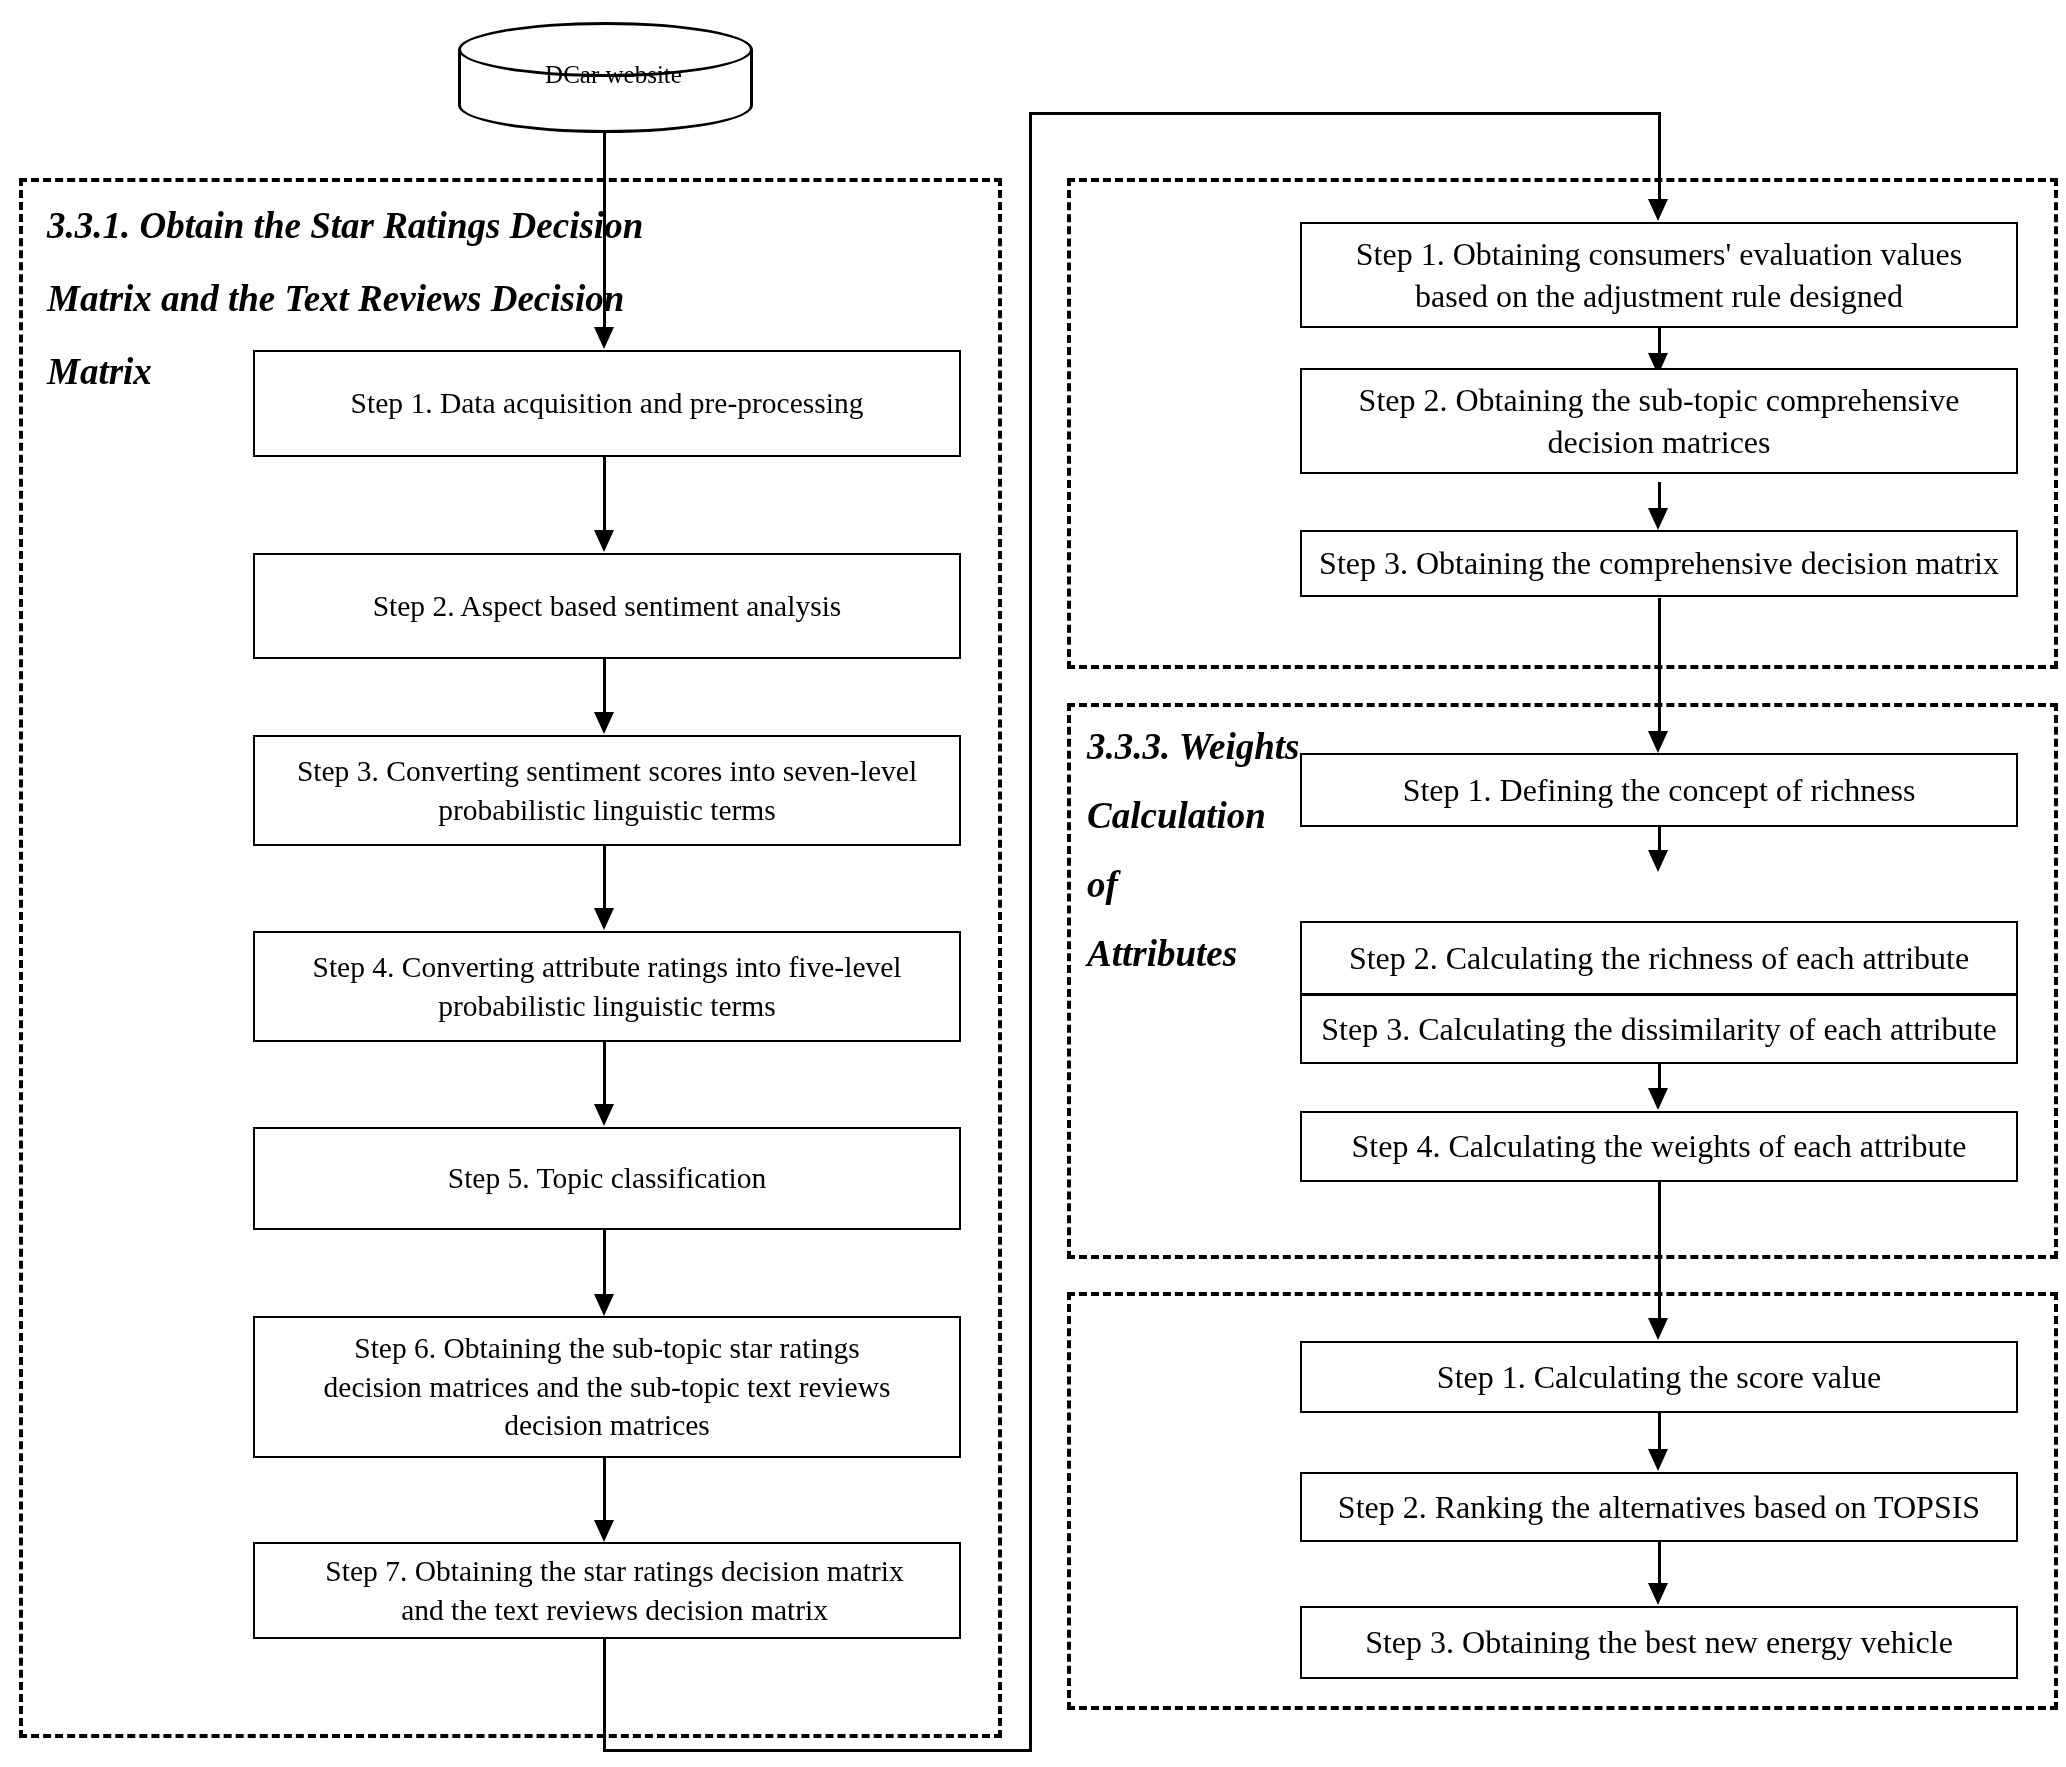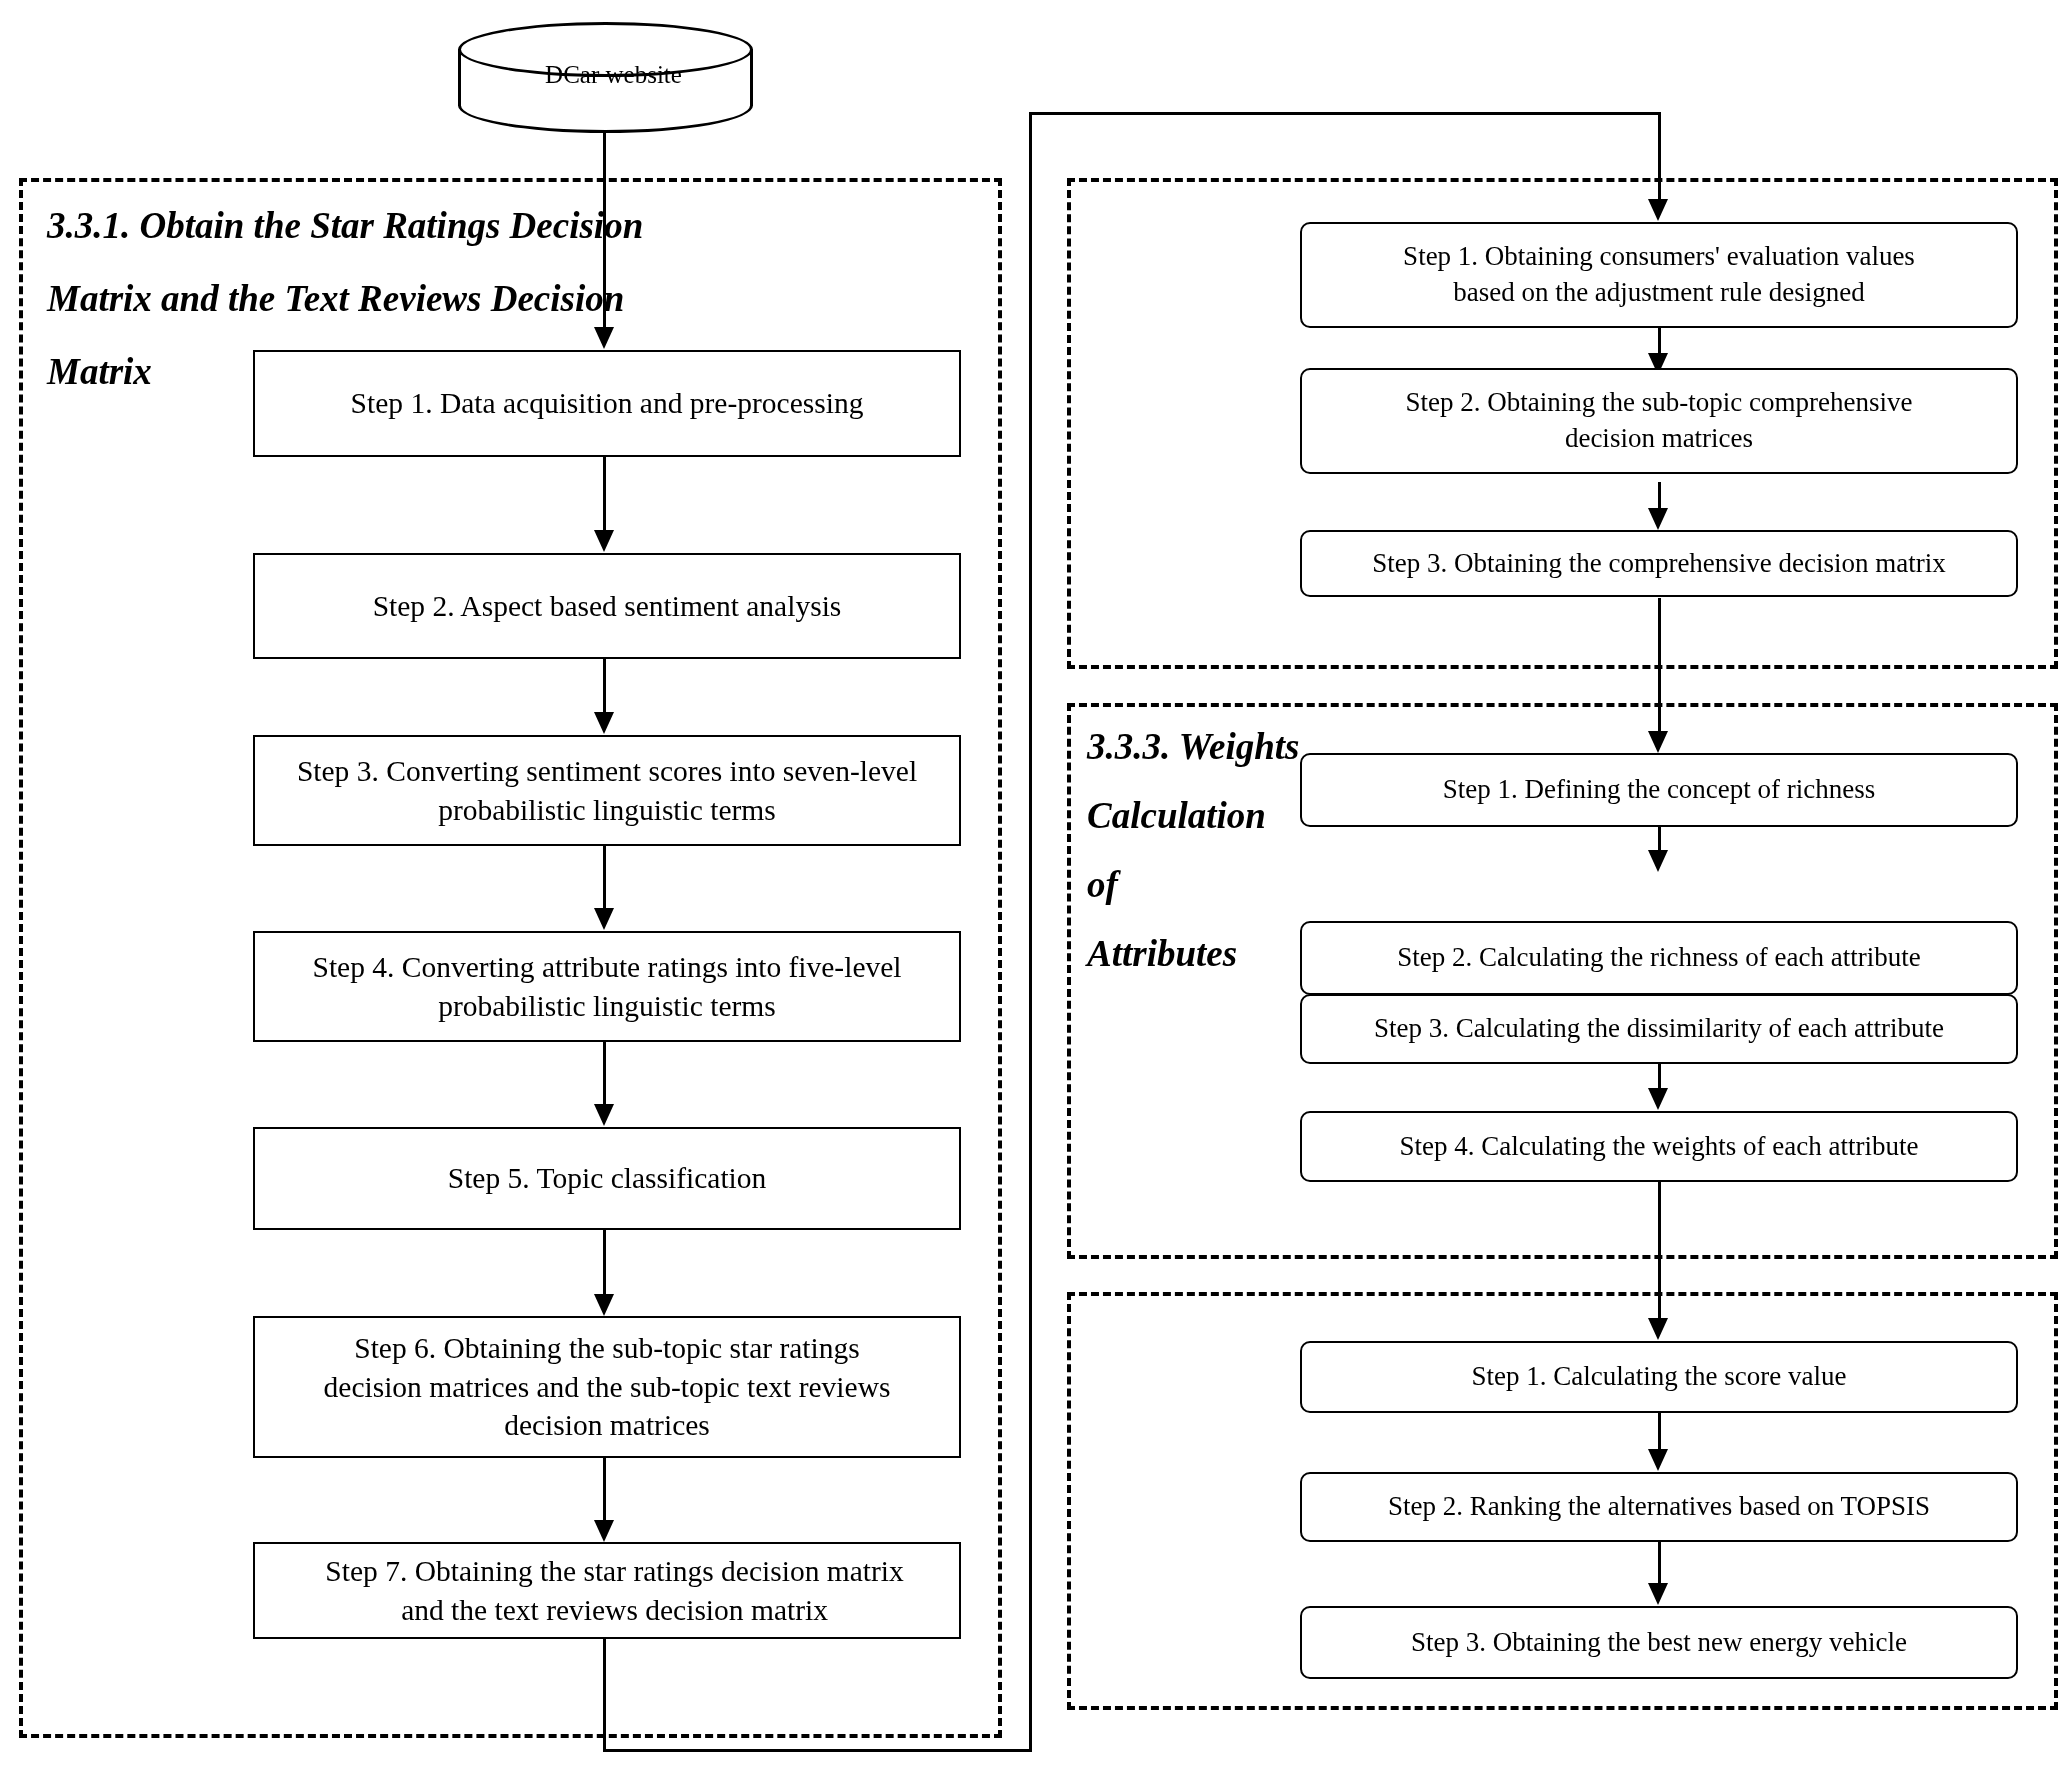--- a/index.html
+++ b/index.html
@@ -1,21 +1,21 @@
 <!DOCTYPE html>
 <html style="font-size:7.9px"><head>
 <meta charset="utf-8">
 <style>
   html,body{margin:0;padding:0;background:#fff;}
   #stage{position:relative;width:2066px;height:1768px;background:#fff;overflow:hidden;
          font-family:"Liberation Serif","DejaVu Serif",serif;color:#000;}
   .box{position:absolute;box-sizing:border-box;border:2.9px solid #000;background:#fff;
        display:flex;align-items:center;justify-content:center;text-align:center;
        font-size:29.5px;line-height:1.32;white-space:pre-line;z-index:3;padding:0 4.9px;}
-  .box.small{font-size:27px;border-radius:10px;}
+  .box.small{font-size:32px;}
   .dashed{position:absolute;box-sizing:border-box;border:4.9px dashed #000;background:transparent;z-index:0;}
   .title{position:absolute;font-weight:bold;font-style:italic;font-size:37px;
          line-height:73px;white-space:pre-line;z-index:1;}
   .title.rt{line-height:69px;}
   .vline{position:absolute;width:2.9px;background:#000;z-index:2;}
   .hline{position:absolute;height:2.9px;background:#000;z-index:2;}
   .arrow-down{position:absolute;width:0;height:0;border-left:10.8px solid transparent;
               border-right:10.8px solid transparent;border-top:22.6px solid #000;z-index:2;}
   .cyl-ellipse{position:absolute;box-sizing:border-box;border:3.9px solid #000;border-radius:50%;background:#fff;}
   .cyl-top{left:458px;top:22px;width:295px;height:55px;z-index:5;}

